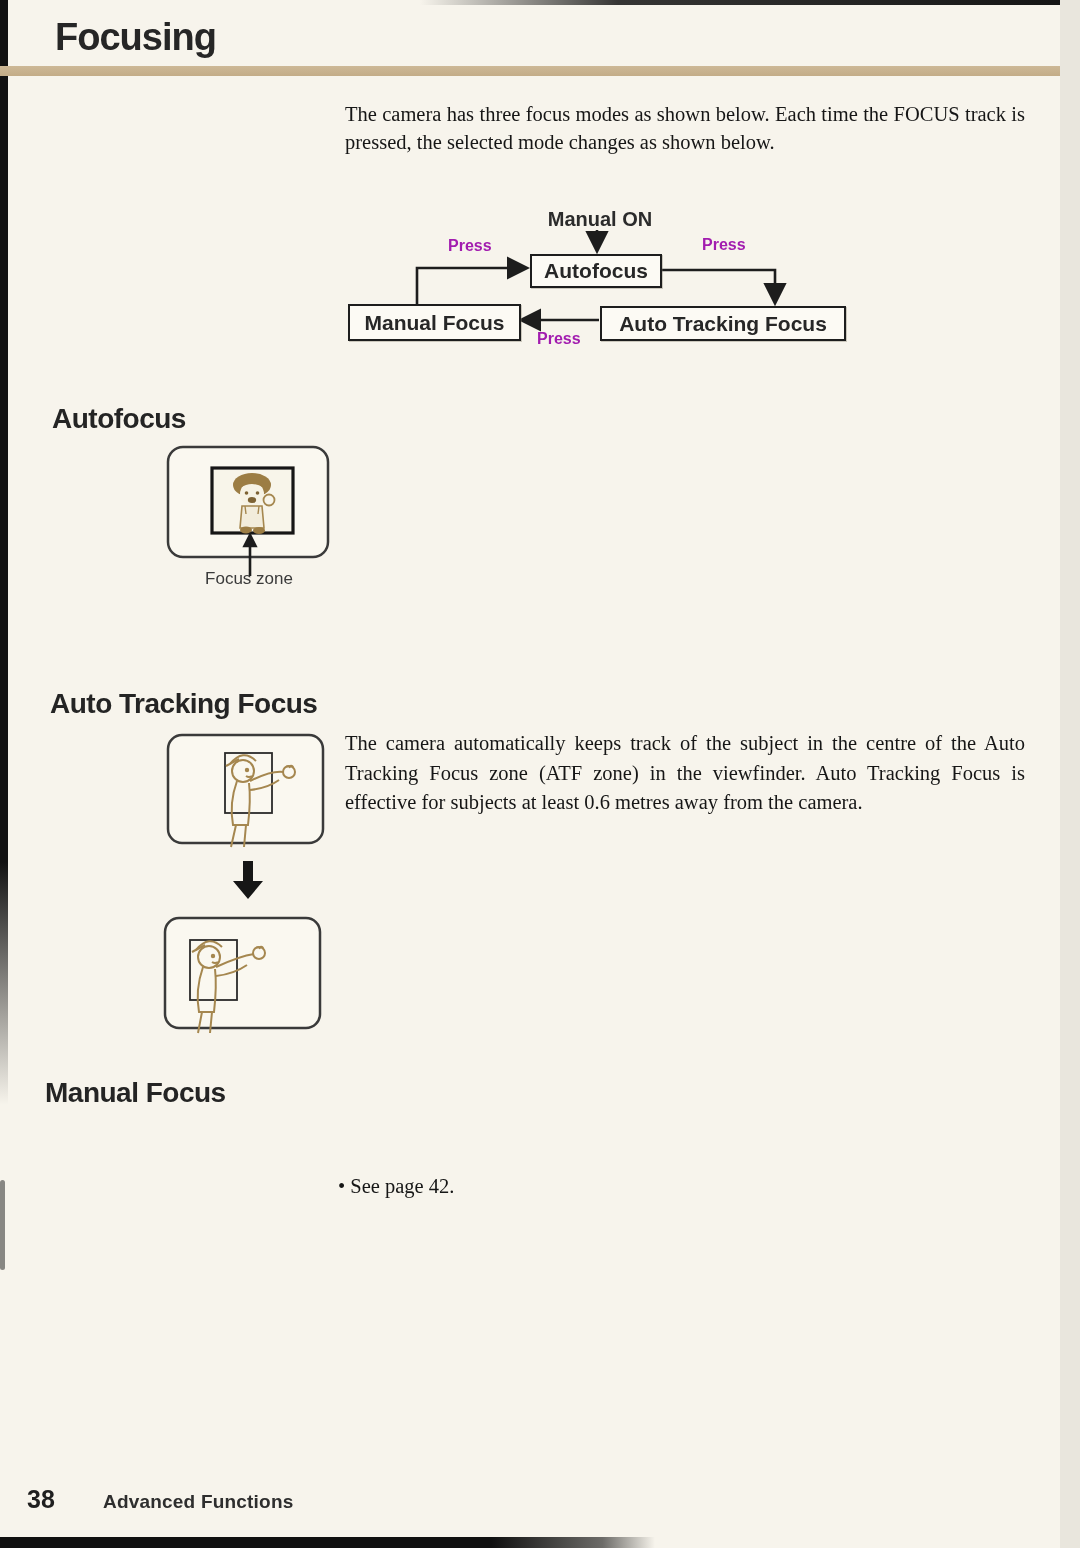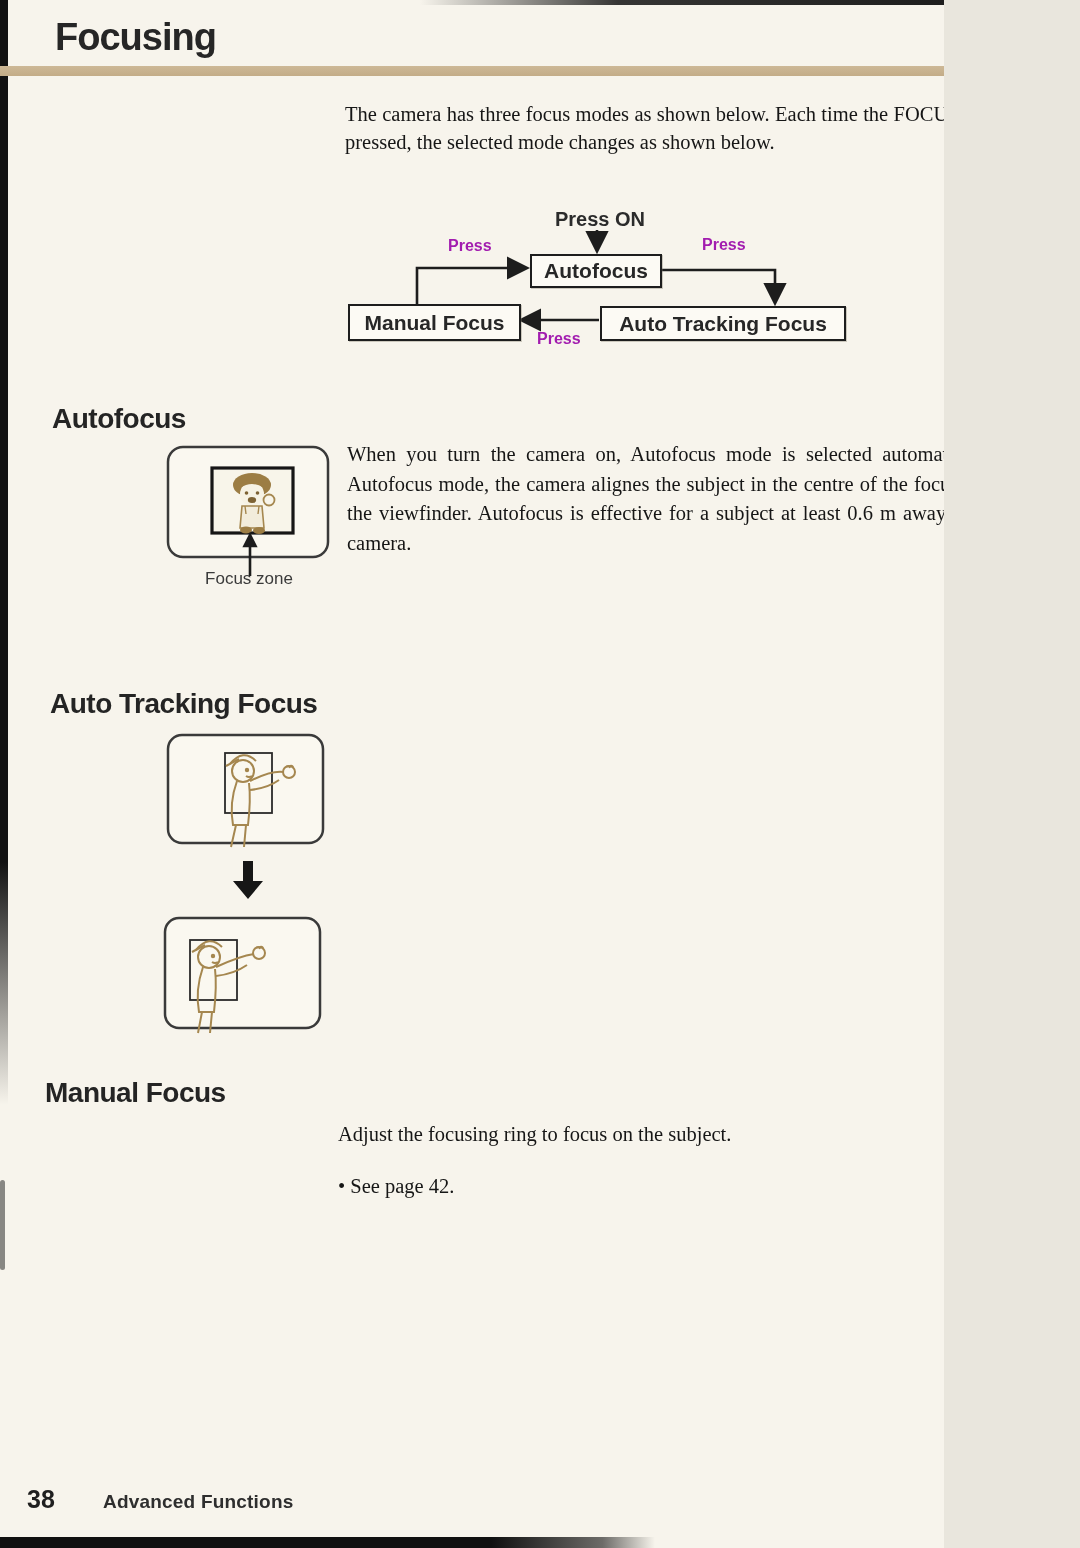--- a/index.html
+++ b/index.html
@@ -1,17 +1,17 @@
 <!DOCTYPE html>
 <html><head>
 <meta charset="utf-8">
 <style>
   html,body{margin:0;padding:0;}
   body{background:#e9e6dd;font-family:"Liberation Sans",sans-serif;}
-  .page{position:relative;width:944px;height:1548px;background:#f7f4ec;overflow:hidden;color:#191919;}
+  .page{position:relative;width:1048px;height:1548px;background:#f7f4ec;overflow:hidden;color:#191919;padding-left:12px;}
 
   
   .edge-top{position:absolute;top:0;left:420px;width:660px;height:5px;
     background:linear-gradient(to right, rgba(20,20,20,0), rgba(20,20,20,.85) 30%, #141414);}
   .edge-left{position:absolute;top:0;left:0;width:8px;height:1105px;
     background:linear-gradient(to bottom,#121212 78%, rgba(18,18,18,.45) 90%, rgba(18,18,18,0));}
   .edge-left2{position:absolute;top:1180px;left:0;width:5px;height:90px;background:rgba(25,25,25,.5);border-radius:3px;}
   .edge-bottom{position:absolute;top:1537px;left:0;width:655px;height:11px;
     background:linear-gradient(to right,#101010 75%, rgba(16,16,16,.6) 92%, rgba(16,16,16,0));}
 
@@ -68,21 +68,21 @@
       </marker>
     </defs>
     <g stroke="#1d1d1d" stroke-width="2.6" fill="none">
       <path d="M 257 30 L 257 49" marker-end="url(#ah)"></path>
       <path d="M 77 105 L 77 68 L 185 68" marker-end="url(#ah)"></path>
       <path d="M 319 70 L 435 70 L 435 101" marker-end="url(#ah)"></path>
       <path d="M 259 120 L 183 120" marker-end="url(#ah)"></path>
     </g>
   </svg>
 
-  <div class="dg-label dg-cameraon">Press ON</div>
+  <div class="dg-label dg-cameraon">Manual ON</div>
   <div class="dg-label dg-press" style="left:448px;top:237px;">Press</div>
   <div class="dg-label dg-press" style="left:702px;top:236px;">Press</div>
   <div class="dg-label dg-press" style="left:537px;top:330px;">Press</div>
 
   <div class="dg-box" style="left:530px;top:254px;width:128px;height:30px;">Autofocus</div>
   <div class="dg-box" style="left:348px;top:304px;width:169px;height:33px;">Manual Focus</div>
   <div class="dg-box" style="left:600px;top:306px;width:242px;height:31px;">Auto Tracking Focus</div>
 
   <div class="h2" style="left:52px;top:403px;">Autofocus</div>
 
@@ -104,21 +104,20 @@
       <ellipse cx="99" cy="90.5" rx="6" ry="3.4" fill="#9c7d44"></ellipse>
     </g>
 
     <g stroke="#1c1c1c" stroke-width="2.6" fill="#1c1c1c">
       <line x1="90" y1="136" x2="90" y2="102"></line>
       <polygon points="90,95 84.5,106 95.5,106"></polygon>
     </g>
   </svg>
   <div class="fz-label">Focus zone</div>
 
-  <div class="para serif p-auto">When you turn the camera on, Autofocus mode is selected automatically. In Autofocus mode, the camera alignes the subject in the centre of the focus zone in the viewfinder. Autofocus is effective for a subject at least 0.6 m away from the camera.</div>
 
   <div class="h2" style="left:50px;top:688px;">Auto Tracking Focus</div>
 
   <svg class="illus" style="left:160px;top:728px;" width="175" height="125" viewBox="0 0 175 125">
     <rect x="8" y="7" width="155" height="108" rx="14" fill="#faf8f0" stroke="#3a3a3a" stroke-width="2.5"></rect>
     <rect x="65" y="25" width="47" height="60" fill="none" stroke="#2a2a2a" stroke-width="1.8"></rect>
     <g fill="none" stroke="#a5874f" stroke-width="2">
       <path d="M 70 36 Q 83 20 96 33"></path>
       <path d="M 66 38 L 79 31"></path>
       <circle cx="83" cy="43" r="11"></circle>
@@ -148,21 +147,21 @@
       <path d="M 54 50 q 3 2 6 0"></path>
       <path d="M 58 55 Q 82 44 96 42"></path>
       <circle cx="101" cy="41" r="6"></circle>
       <path d="M 98 36 q 3 -2 4 1 M 102 35 q 3 -1 3 2"></path>
       <path d="M 58 64 Q 76 62 89 53"></path>
       <path d="M 45 55 Q 37 78 41 100 L 56 100 Q 59 74 57 57"></path>
       <path d="M 44 100 L 40 121 M 54 100 L 52 121"></path>
     </g>
   </svg>
 
+  <div class="para serif p-atf">The camera automatically keeps track of the subject in the centre of the Auto Tracking Focus zone (ATF zone) in the viewfinder. Auto Tracking Focus is effective for subjects at least 0.6 metres away from the camera.</div>
 
   <div class="h2" style="left:45px;top:1077px;">Manual Focus</div>
-  <div class="mline serif" style="top:1122px;">Adjust the focusing ring to focus on the subject.</div>
   <div class="mline serif" style="top:1174px;">• See page 42.</div>
 
   <div class="footer-num">38</div>
   <div class="footer-lbl">Advanced Functions</div>
 
 </div>
 
 </body></html>

